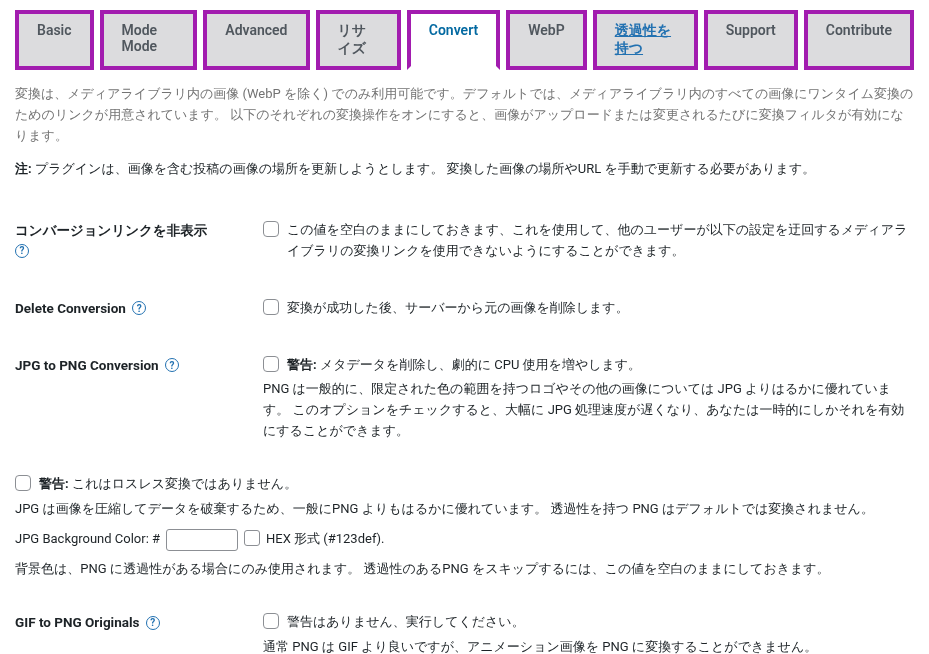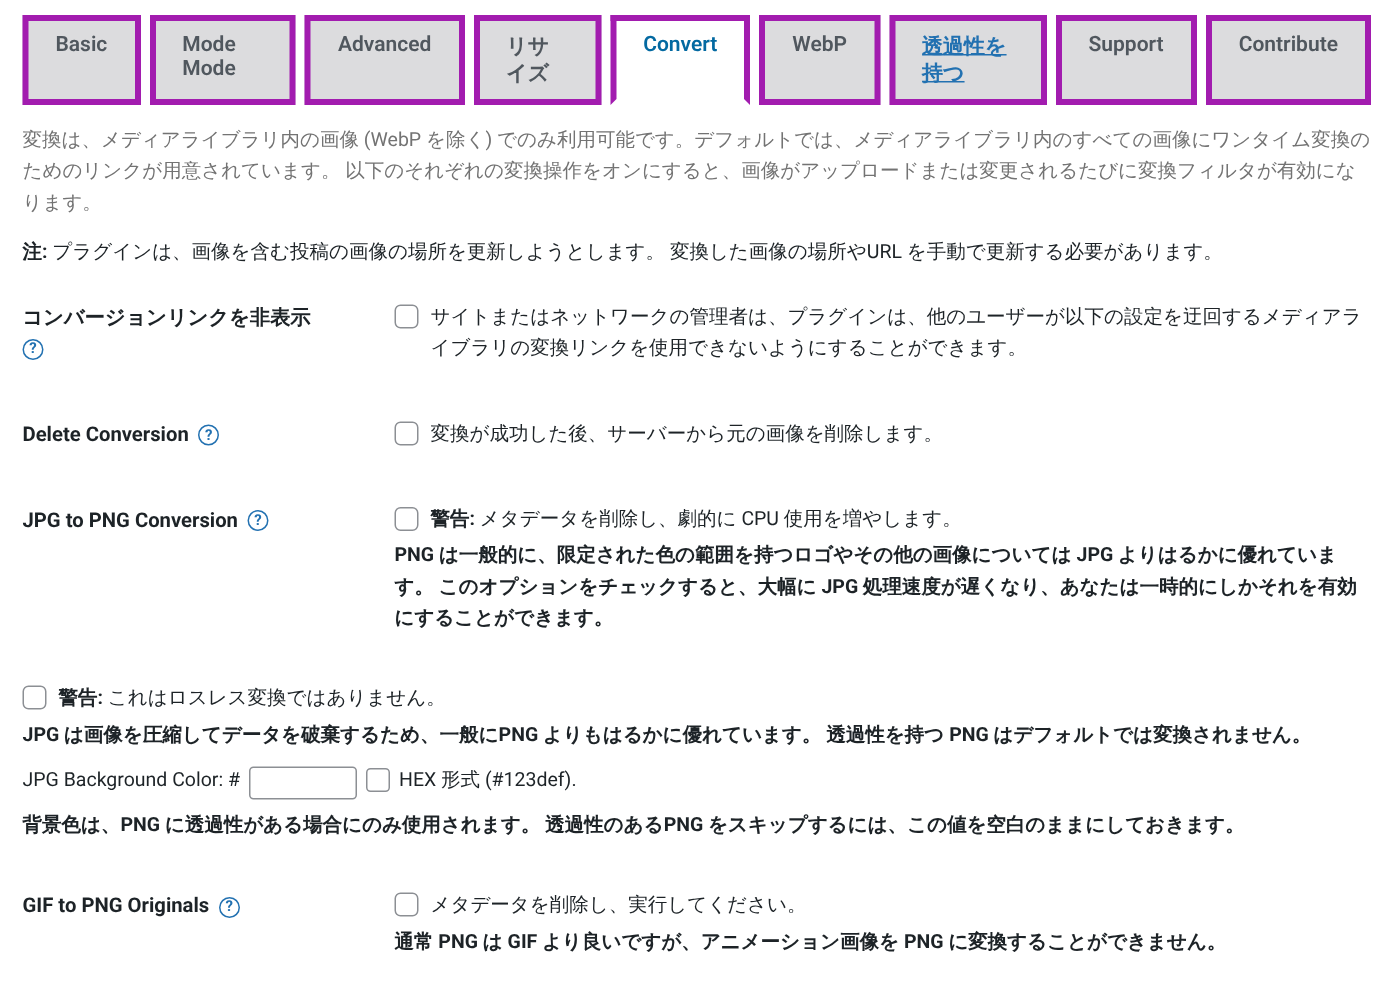--- a/index.html
+++ b/index.html
@@ -41,21 +41,21 @@
   .intro {
     font-size: 13px;
     line-height: 1.6;
     color: #737373;
     margin-bottom: 6px;
   }
   .note-line {
     font-size: 13px;
     line-height: 1.6;
     color: #1d2327;
-    margin-bottom: 22px;
+    margin-bottom: 40px;
   }
   .note-label { font-weight: 700; }
   .row {
     display: flex;
     align-items: flex-start;
     margin-bottom: 32px;
   }
   .row-label {
     width: 248px;
     flex-shrink: 0;
@@ -85,21 +85,20 @@
     background: #fff;
     flex-shrink: 0;
     margin-top: 1px;
     cursor: pointer;
   }
   .cb-text { flex: 1; }
   .warn { font-weight: 700; text-align: right; }
   .desc {
     margin-top: 4px;
     color: #1d2327;
-    font-weight: bold;
   }
   .help {
     display: inline-flex;
     align-items: center;
     justify-content: center;
     width: 14px;
     height: 14px;
     border: 1.2px solid #2271b1;
     color: #2271b1;
     border-radius: 50%;
@@ -152,21 +151,21 @@
 </p>
 
 <div class="row">
   <div class="row-label">
     <span>コンバージョンリンクを非表示</span><br>
     <span class="help below">?</span>
   </div>
   <div class="row-body">
     <div class="cb-line">
       <span class="cb"></span>
-      <span class="cb-text">サイトまたはネットワークの管理者は、プラグインは、他のユーザーが以下の設定を迂回するメディアライブラリの変換リンクを使用できないようにすることができます。</span>
+      <span class="cb-text">この値を空白のままにしておきます、これを使用して、他のユーザーが以下の設定を迂回するメディアライブラリの変換リンクを使用できないようにすることができます。</span>
     </div>
   </div>
 </div>
 
 <div class="row">
   <div class="row-label">
     <span>Delete Conversion</span>
     <span class="help">?</span>
   </div>
   <div class="row-body">
@@ -213,17 +212,17 @@
 </div>
 
 <div class="row" style="margin-bottom:10px">
   <div class="row-label">
     <span>GIF to PNG Originals</span>
     <span class="help">?</span>
   </div>
   <div class="row-body">
     <div class="cb-line">
       <span class="cb"></span>
-      <span class="cb-text">メタデータを削除し、実行してください。</span>
+      <span class="cb-text">警告はありません、実行してください。</span>
     </div>
     <div class="desc">通常 PNG は GIF より良いですが、アニメーション画像を PNG に変換することができません。</div>
   </div>
 </div>
 
 </body></html>

